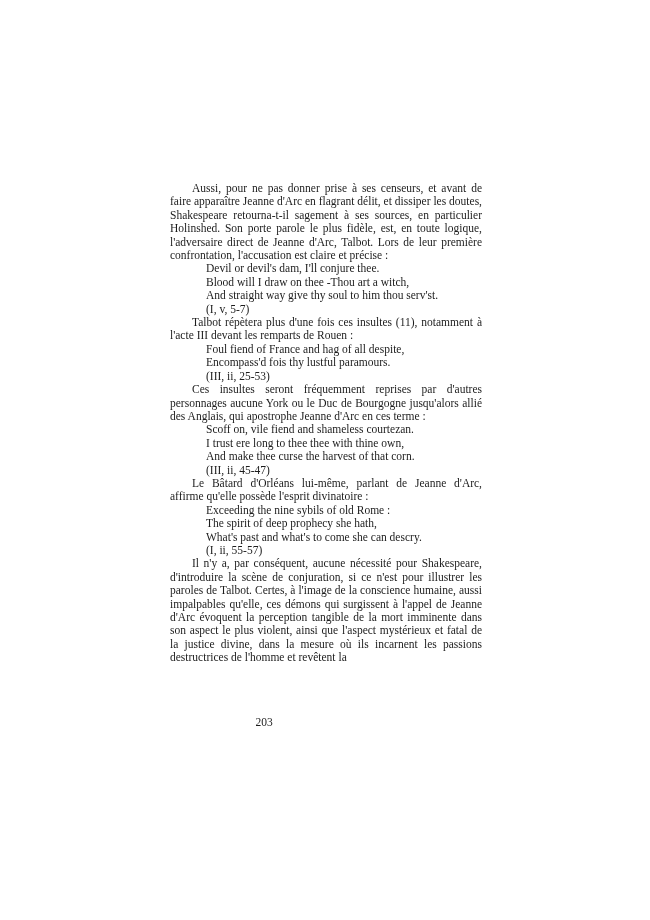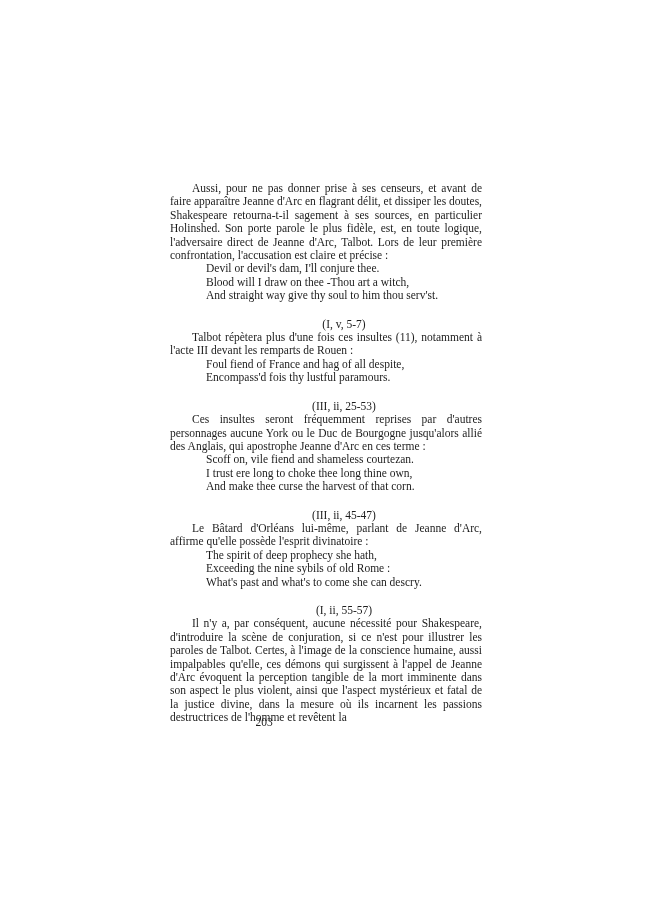--- a/index.html
+++ b/index.html
@@ -32,22 +32,21 @@
   .verse {
     margin: 0;
   }
   .verse-line {
     margin-left: 36px;
     text-align: left;
   }
   .cite {
     margin-left: 36px;
     font-style: normal;
-    text-align: center;
-    margin-top: 15px;
+    text-align: left;
   }
   .page-number {
     position: absolute;
     left: 0;
     right: 0;
     top: 716px;
     text-align: center;
     font-size: 11.5px;
     color: #1c1c1c;
   }
@@ -72,30 +71,30 @@
     <div class="verse">
       <div class="verse-line">Foul fiend of France and hag of all despite,</div>
       <div class="verse-line">Encompass'd fois thy lustful paramours.</div>
       <div class="cite">(III, ii, 25-53)</div>
     </div>
 
     <p class="para">Ces insultes seront fréquemment reprises par d'autres personnages aucune York ou le Duc de Bourgogne jusqu'alors allié des Anglais, qui apostrophe Jeanne d'Arc en ces terme :</p>
 
     <div class="verse">
       <div class="verse-line">Scoff on, vile fiend and shameless courtezan.</div>
-      <div class="verse-line">I trust ere long to choke thee long thine own,</div>
+      <div class="verse-line">I trust ere long to thee thee with thine own,</div>
       <div class="verse-line">And make thee curse the harvest of that corn.</div>
       <div class="cite">(III, ii, 45-47)</div>
     </div>
 
     <p class="para">Le Bâtard d'Orléans lui-même, parlant de Jeanne d'Arc, affirme qu'elle possède l'esprit divinatoire :</p>
 
     <div class="verse">
+      <div class="verse-line">Exceeding the nine sybils of old Rome :</div>
       <div class="verse-line">The spirit of deep prophecy she hath,</div>
-      <div class="verse-line">Exceeding the nine sybils of old Rome :</div>
       <div class="verse-line">What's past and what's to come she can descry.</div>
       <div class="cite">(I, ii, 55-57)</div>
     </div>
 
     <p class="para">Il n'y a, par conséquent, aucune nécessité pour Shakespeare, d'introduire la scène de conjuration, si ce n'est pour illustrer les paroles de Talbot. Certes, à l'image de la conscience humaine, aussi impalpables qu'elle, ces démons qui surgissent à l'appel de Jeanne d'Arc évoquent la perception tangible de la mort imminente dans son aspect le plus violent, ainsi que l'aspect mystérieux et fatal de la justice divine, dans la mesure où ils incarnent les passions destructrices de l'homme et revêtent la</p>
 
   </main>
 
   <footer class="page-number">203</footer>
 </div>

